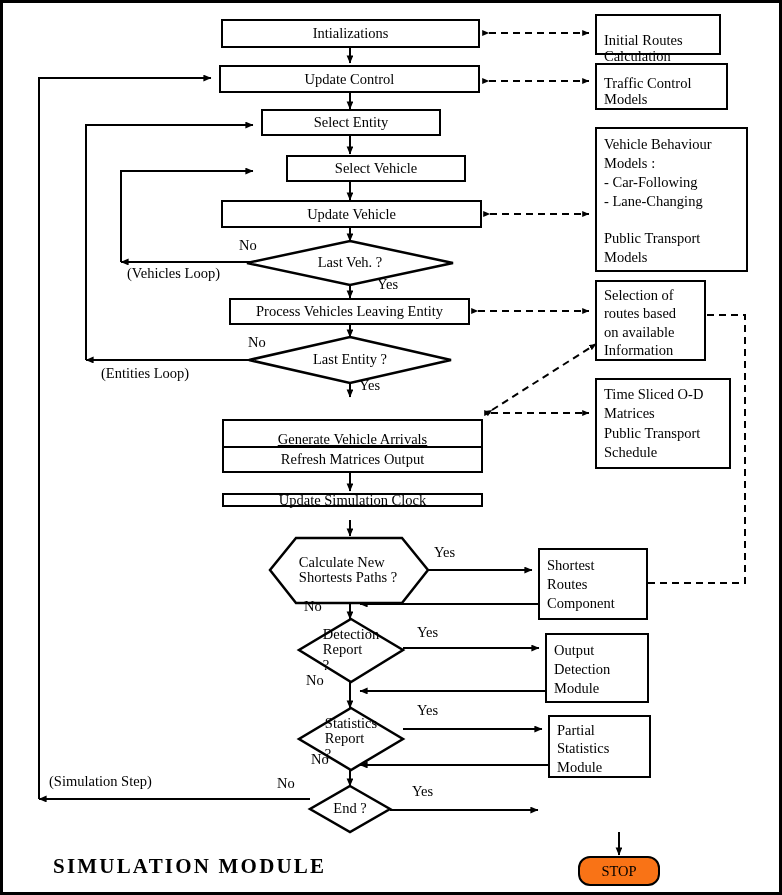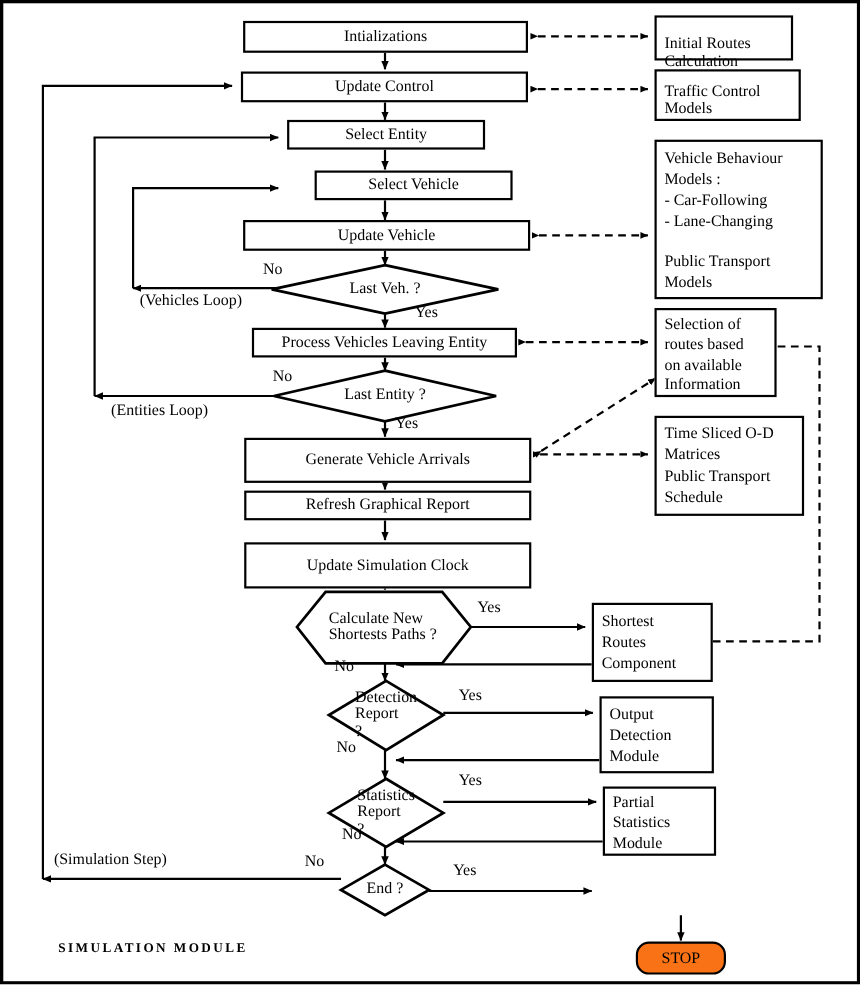--- a/index.html
+++ b/index.html
@@ -21,21 +21,21 @@
   }
   .polylabel{
     position:absolute;display:flex;align-items:center;justify-content:center;
     text-align:left;font-size:14.5px;line-height:1.05;color:#000;
     pointer-events:none;white-space:nowrap;
   }
   .lbl{
     position:absolute;font-size:14.5px;color:#000;white-space:nowrap;
   }
   .title{
-    position:absolute;font-size:12px;font-weight:bold;letter-spacing:2.2px;
+    position:absolute;font-size:21px;font-weight:bold;letter-spacing:2.2px;
     color:#000;white-space:nowrap;
   }
   svg.wires{position:absolute;left:0;top:0;width:782px;height:895px;pointer-events:none;}
   .ml{fill:none;stroke:#000;stroke-width:2;}
   .dl{fill:none;stroke:#000;stroke-width:2;stroke-dasharray:7 5;}
   .shape{fill:#fff;stroke:#000;stroke-width:2.5;}
 </style>
 </head>
 <body>
 
@@ -126,29 +126,29 @@
   </div>
 
   <div class="node rect" style="left:218px;top:197px;width:261px;height:28px;">
     <span>Update Vehicle</span>
   </div>
 
   <div class="node rect" style="left:226px;top:295px;width:241px;height:27px;">
     <span>Process Vehicles Leaving Entity</span>
   </div>
 
-  <div class="node rect" style="left:219px;top:395px;width:261px;height:41px;">
+  <div class="node rect" style="left:219px;top:416px;width:261px;height:41px;text-decoration:underline;">
     <span>Generate Vehicle Arrivals</span>
   </div>
 
   <div class="node rect" style="left:219px;top:443px;width:261px;height:27px;">
-    <span>Refresh Graphical Report</span>
-  </div>
-
-  <div class="node rect" style="left:219px;top:490px;width:261px;height:42px;">
+    <span>Refresh Matrices Output</span>
+  </div>
+
+  <div class="node rect" style="left:219px;top:490px;width:261px;height:14px;">
     <span>Update Simulation Clock</span>
   </div>
 
 
   <div class="node stop" style="left:575px;top:853px;width:82px;height:30px;display:flex;align-items:center;justify-content:center;">
     <span>STOP</span>
   </div>
 
   <div class="polylabel" style="left:294px;top:248px;width:106px;height:24px;">
     <span>Last Veh. ?</span>

